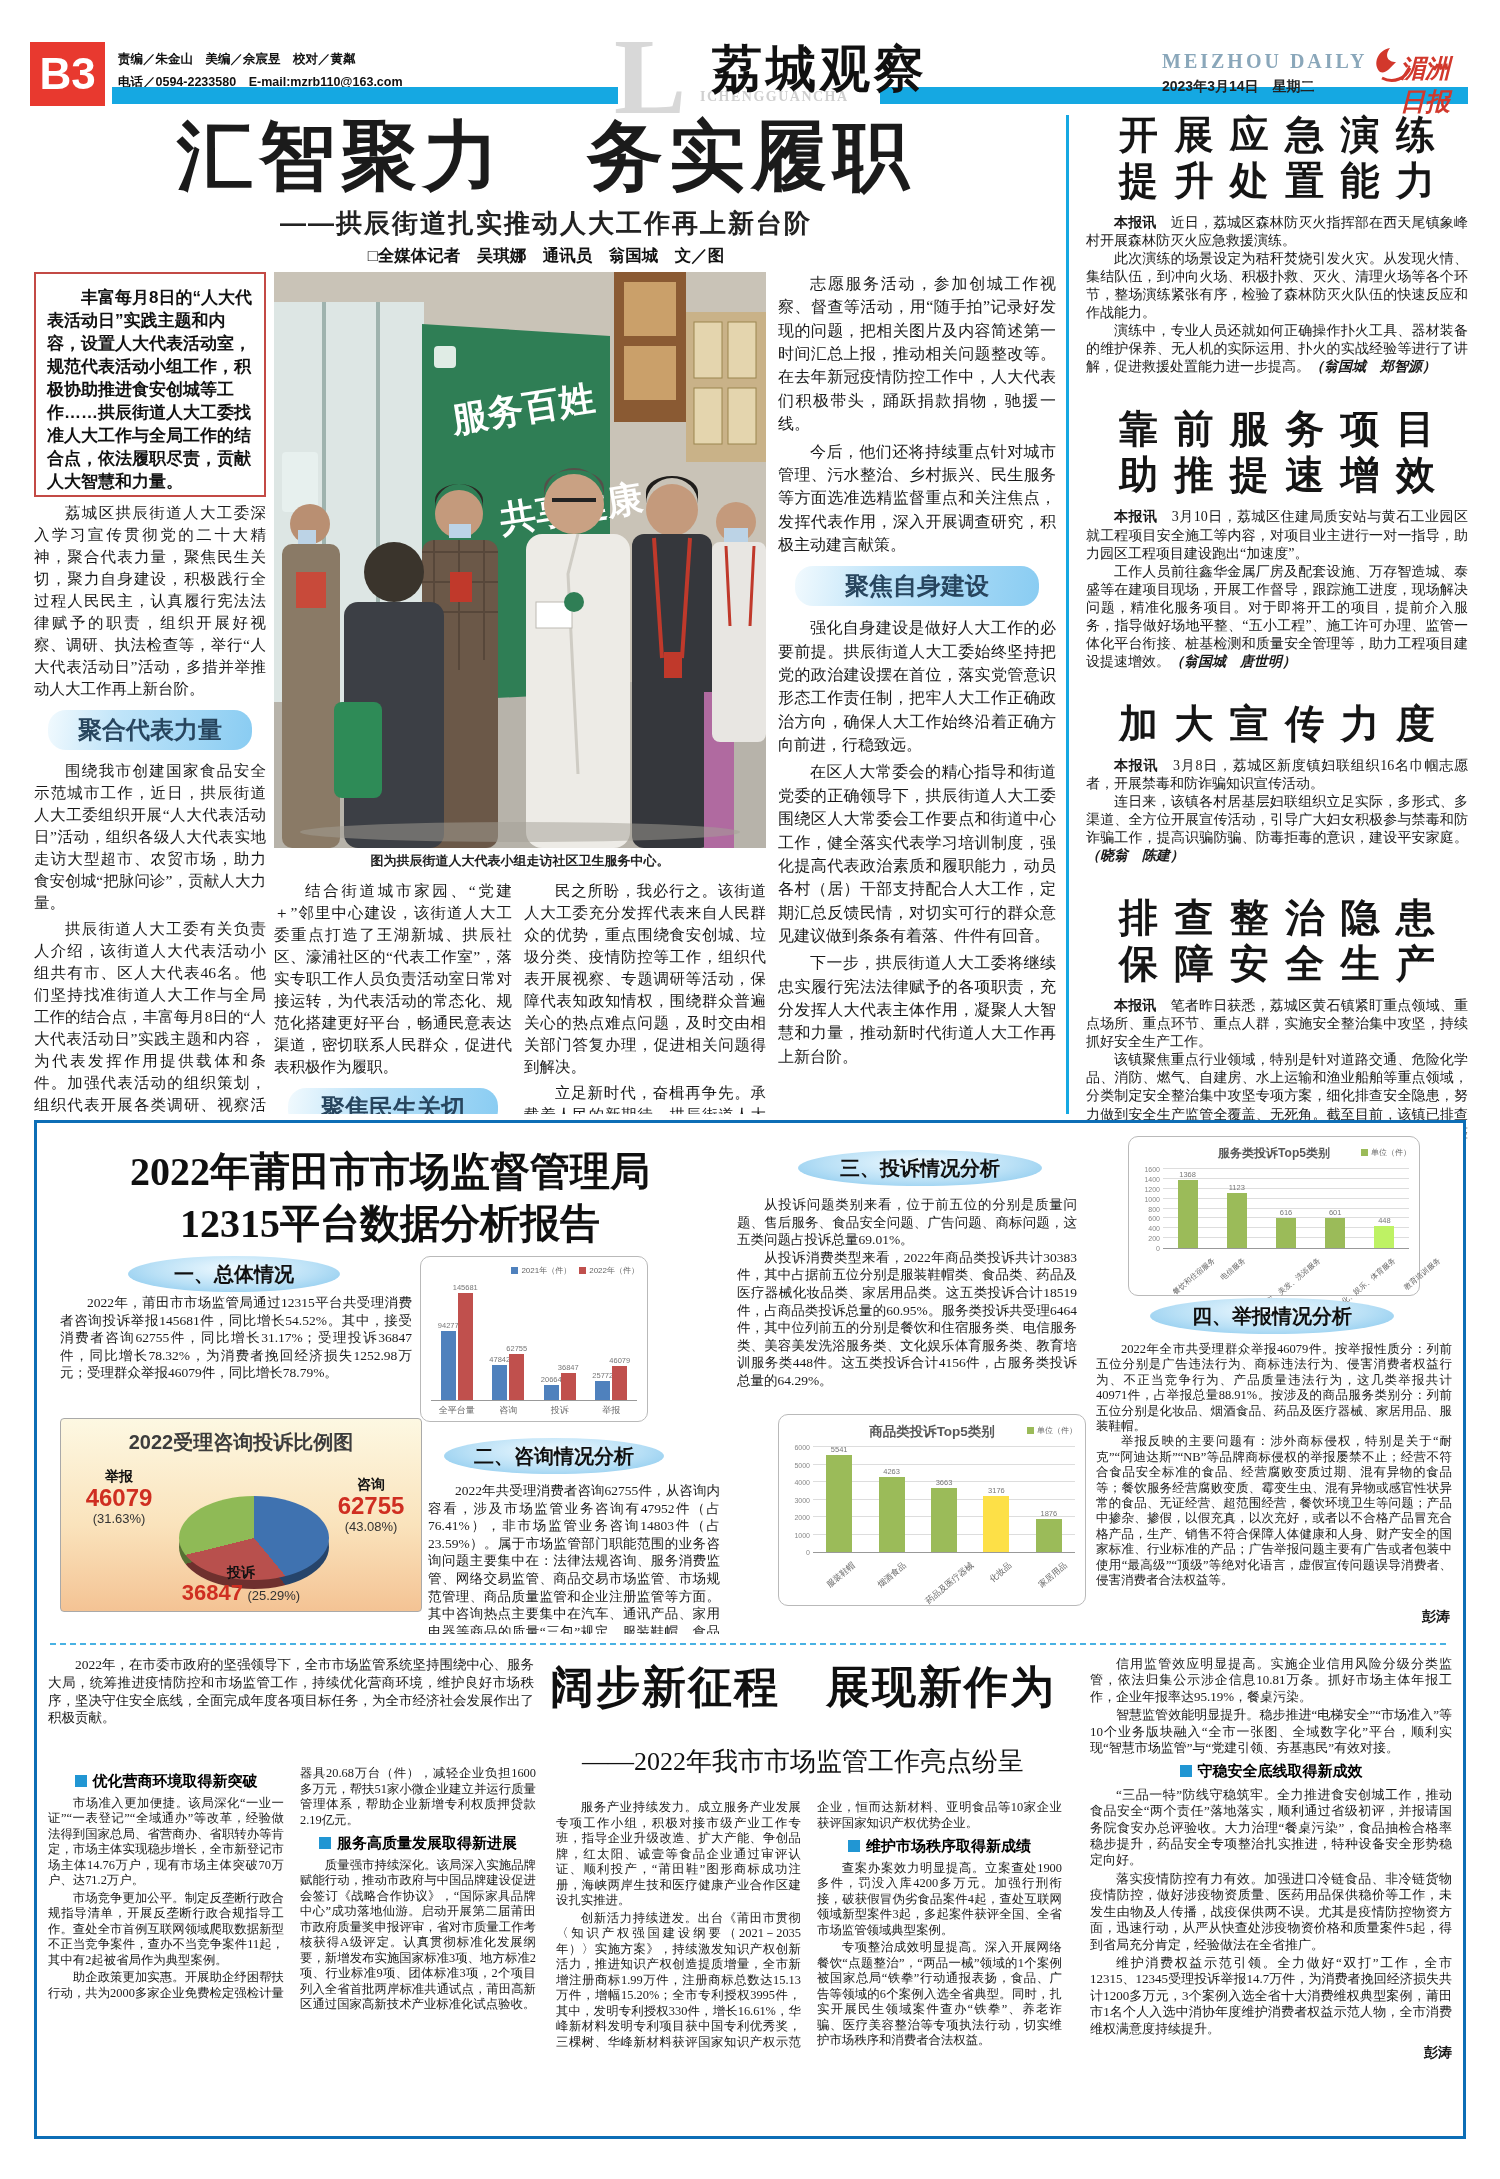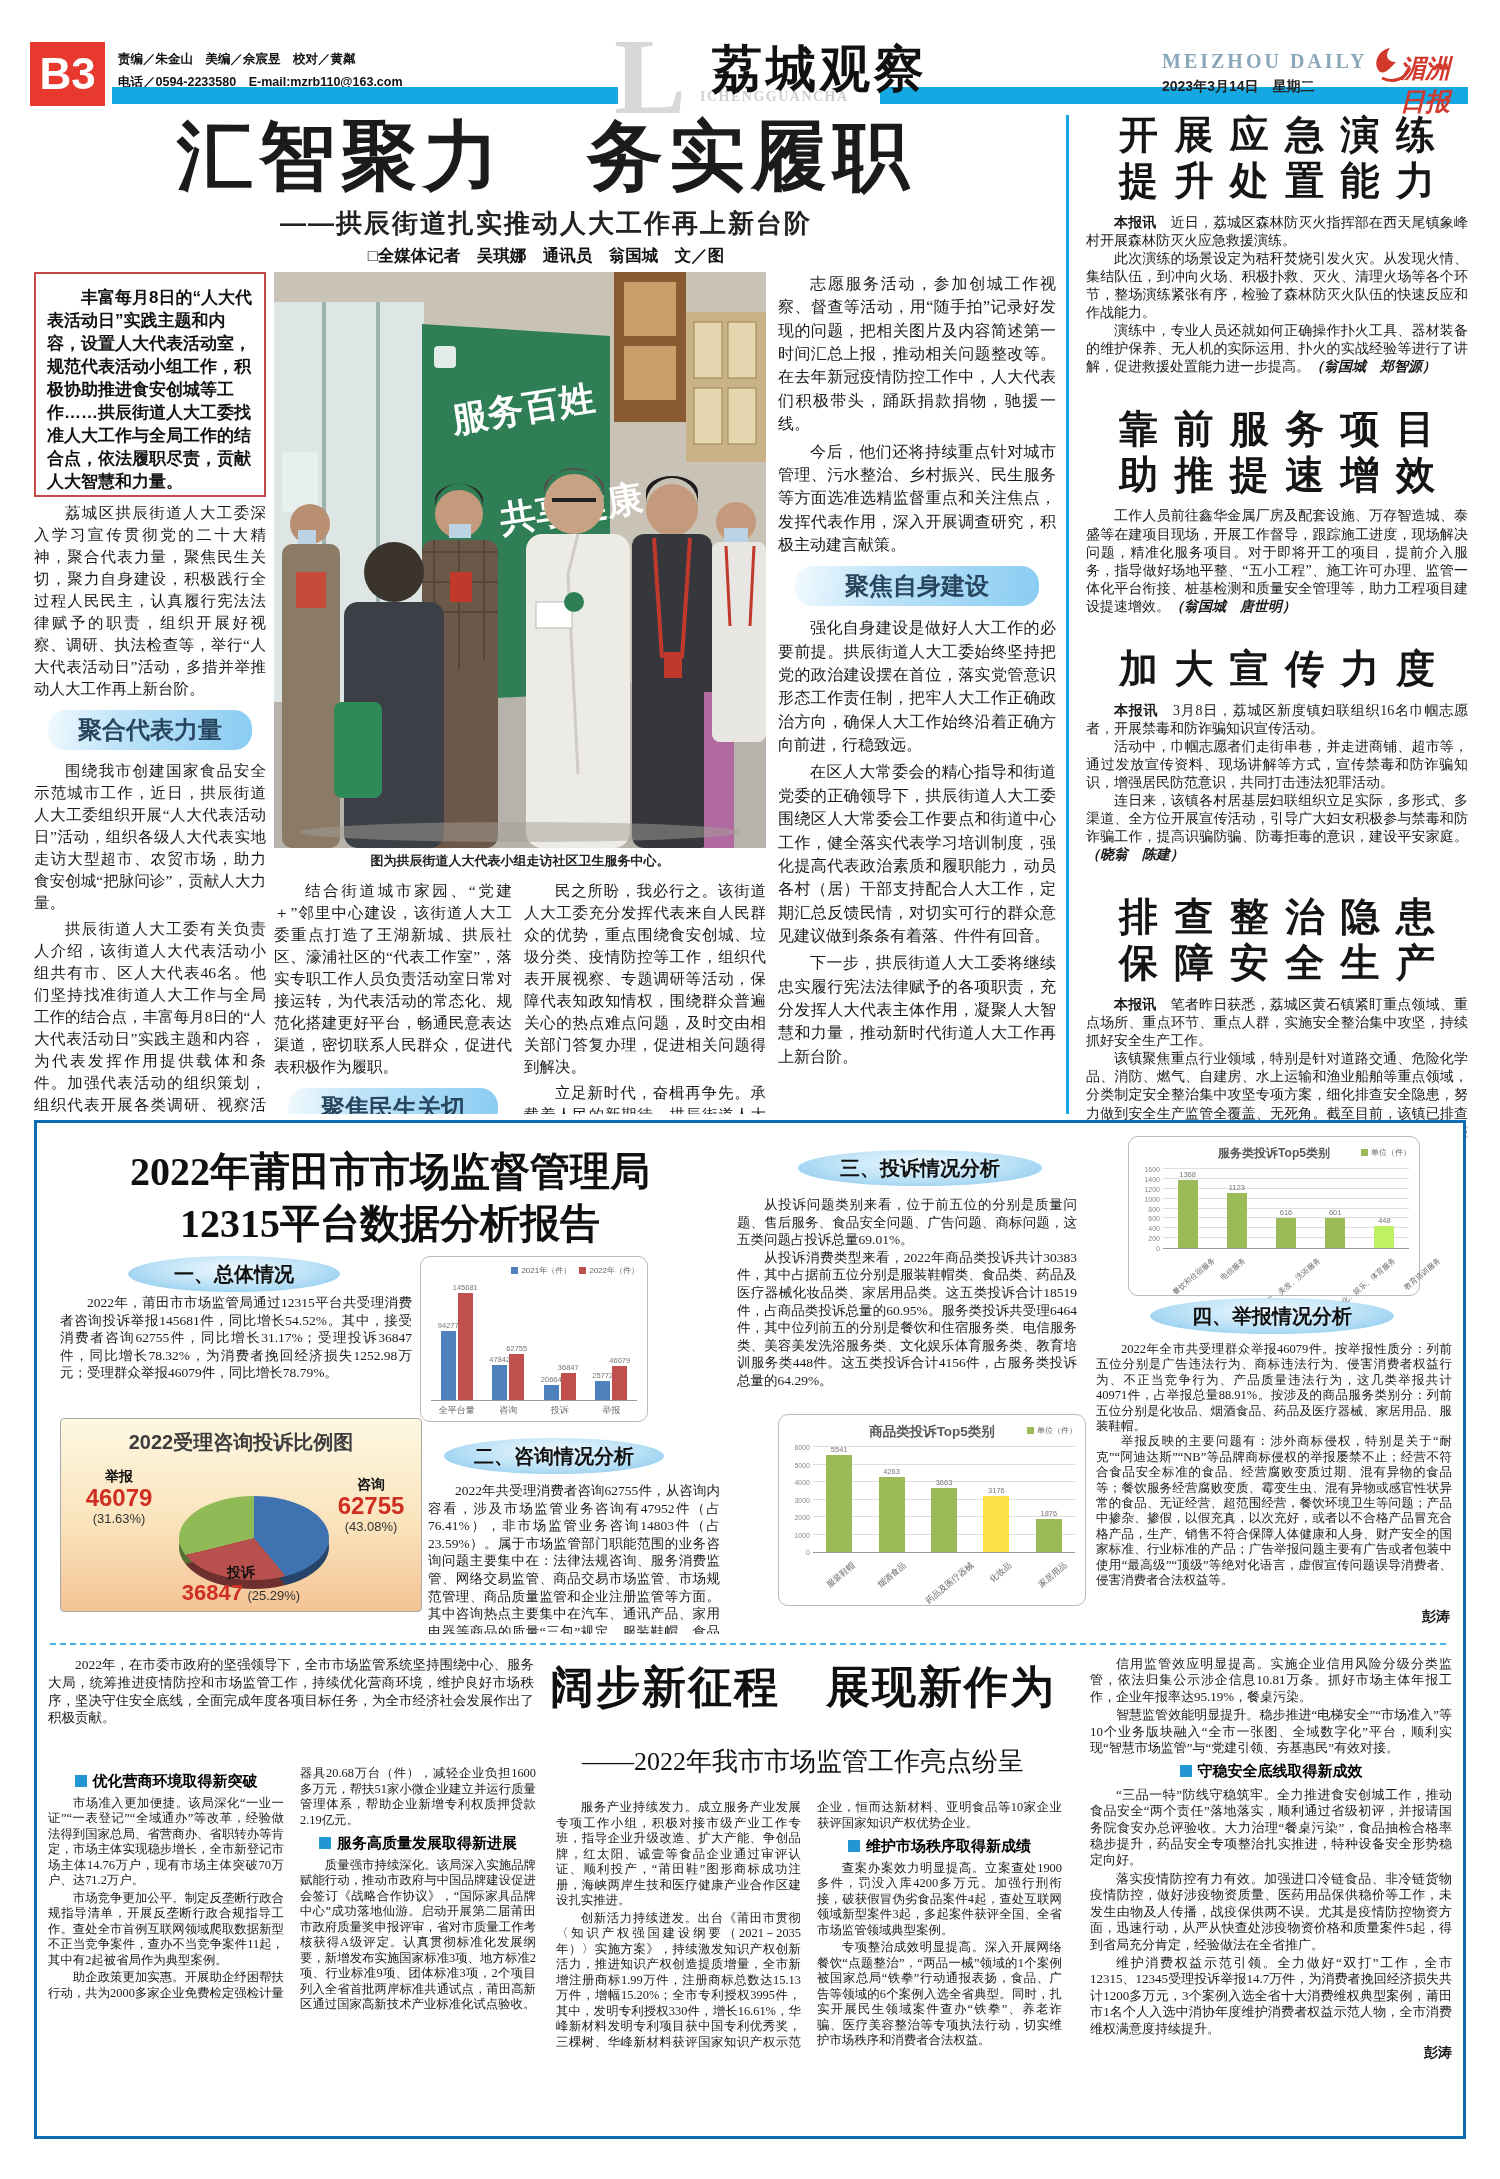--- a/index.html
+++ b/index.html
@@ -269,29 +269,29 @@
         <p class="brf"><b class="lead-in">本报讯</b>　近日，荔城区森林防灭火指挥部在西天尾镇象峰村开展森林防灭火应急救援演练。</p>
         <p>此次演练的场景设定为秸秆焚烧引发火灾。从发现火情、集结队伍，到冲向火场、积极扑救、灭火、清理火场等各个环节，整场演练紧张有序，检验了森林防灭火队伍的快速反应和作战能力。</p>
         <p class="has-sign">演练中，专业人员还就如何正确操作扑火工具、器材装备的维护保养、无人机的实际运用、扑火的实战经验等进行了讲解，促进救援处置能力进一步提高。<span class="sign">（翁国城　郑智源）</span></p>
       </div>
     </div>
     <div class="rt-gap"></div>
     <div>
       <div class="rt-title">靠前服务项目</div>
       <div class="rt-title">助推提速增效</div>
       <div class="rt-body">
+        <p class="brf"><b class="lead-in">本报讯</b>　3月10日，荔城区住建局质安站与黄石工业园区就工程项目安全施工等内容，对项目业主进行一对一指导，助力园区工程项目建设跑出“加速度”。</p>
         <p class="has-sign">工作人员前往鑫华金属厂房及配套设施、万存智造城、泰盛等在建项目现场，开展工作督导，跟踪施工进度，现场解决问题，精准化服务项目。对于即将开工的项目，提前介入服务，指导做好场地平整、“五小工程”、施工许可办理、监管一体化平台衔接、桩基检测和质量安全管理等，助力工程项目建设提速增效。<span class="sign">（翁国城　唐世明）</span></p>
       </div>
     </div>
     <div class="rt-gap"></div>
     <div>
       <div class="rt-title">加大宣传力度</div>
       <div class="rt-body">
         <p class="brf"><b class="lead-in">本报讯</b>　3月8日，荔城区新度镇妇联组织16名巾帼志愿者，开展禁毒和防诈骗知识宣传活动。</p>
-        <p>活动中，巾帼志愿者们走街串巷，并走进商铺、超市等，通过发放宣传资料、现场讲解等方式，宣传禁毒和防诈骗知识，增强居民防范意识，共同打击违法犯罪活动。</p>
         <p class="has-sign">连日来，该镇各村居基层妇联组织立足实际，多形式、多渠道、全方位开展宣传活动，引导广大妇女积极参与禁毒和防诈骗工作，提高识骗防骗、防毒拒毒的意识，建设平安家庭。<span class="sign">（晓翁　陈建）</span></p>
       </div>
     </div>
     <div class="rt-gap"></div>
     <div>
       <div class="rt-title">排查整治隐患</div>
       <div class="rt-title">保障安全生产</div>
       <div class="rt-body">
         <p class="brf"><b class="lead-in">本报讯</b>　笔者昨日获悉，荔城区黄石镇紧盯重点领域、重点场所、重点环节、重点人群，实施安全整治集中攻坚，持续抓好安全生产工作。</p>
         <p class="has-sign">该镇聚焦重点行业领域，特别是针对道路交通、危险化学品、消防、燃气、自建房、水上运输和渔业船舶等重点领域，分类制定安全整治集中攻坚专项方案，细化排查安全隐患，努力做到安全生产监管全覆盖、无死角。截至目前，该镇已排查隐患77余条，对3家企业责令停产停顿，督促企业限期闭环整改到位。<span class="sign">（翁国城　郑立新）</span></p>

